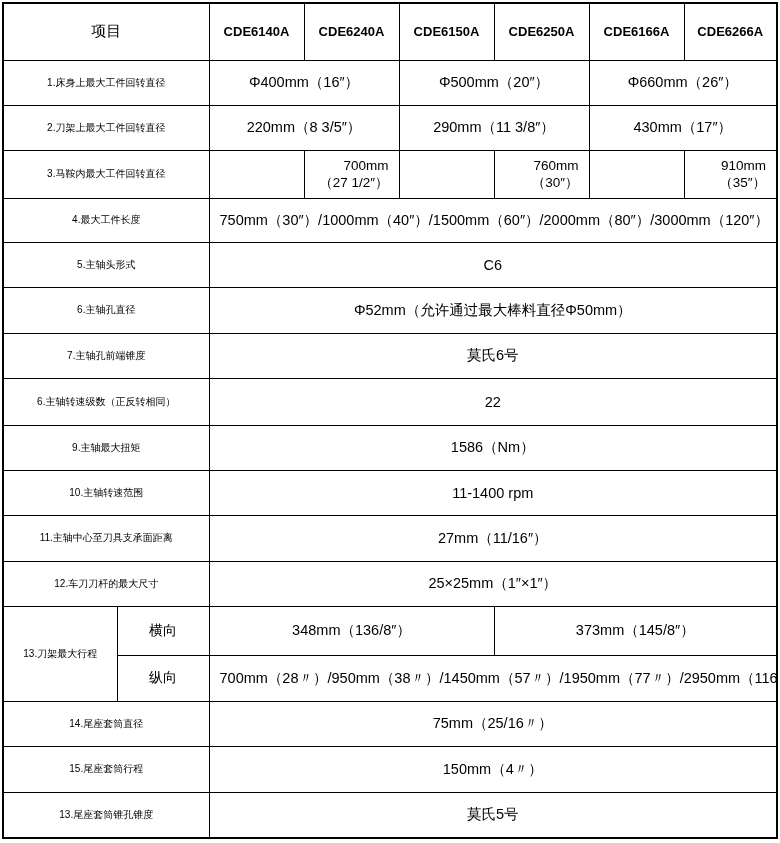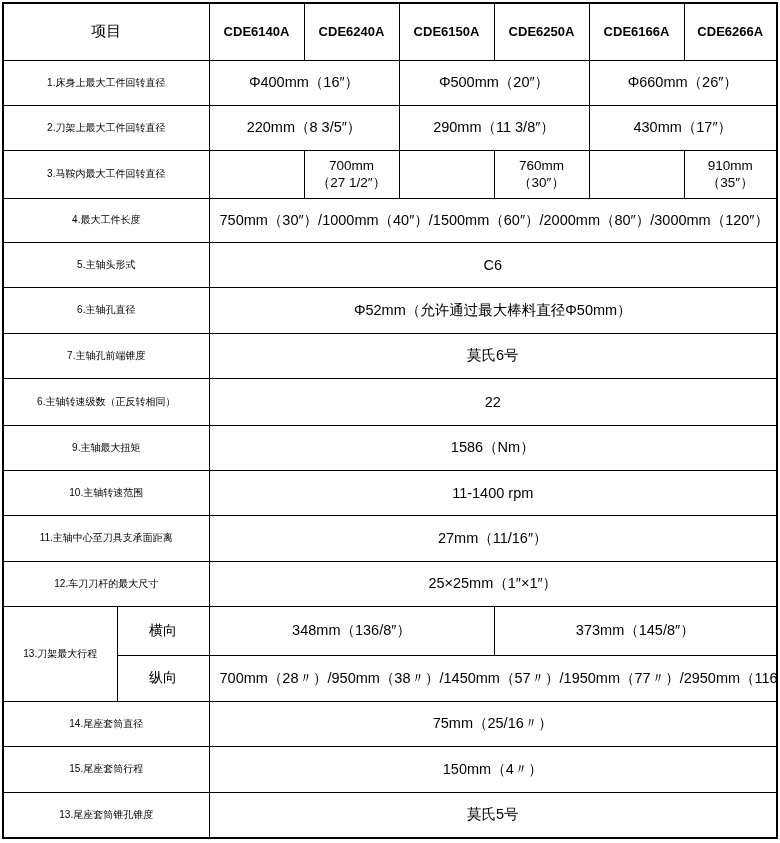--- a/index.html
+++ b/index.html
@@ -25,21 +25,21 @@
   }
   td.hdr-item { font-size: 15px; }
   td.hdr-model { font-size: 13px; font-weight: 700; letter-spacing: 0; }
   td.label {
     text-align: left;
     padding: 0 3px 0 7px;
     font-size: 10px;
     white-space: nowrap;
   }
   td.val { font-size: 14.5px; white-space: nowrap; }
-  td.two span { display: block; font-size: 13.5px; line-height: 17px; white-space: nowrap; }
+  td.two span { display: block; font-size: 13.5px; line-height: 17px; white-space: nowrap; text-align: right; }
   td.sub { font-size: 14px; margin-left: 30px; }
 </style>
 </head>
 <body>
 
 <table class="spec">
   <colgroup>
     <col style="width:114px">
       <col style="width:92px">
     <col style="width:95px">

